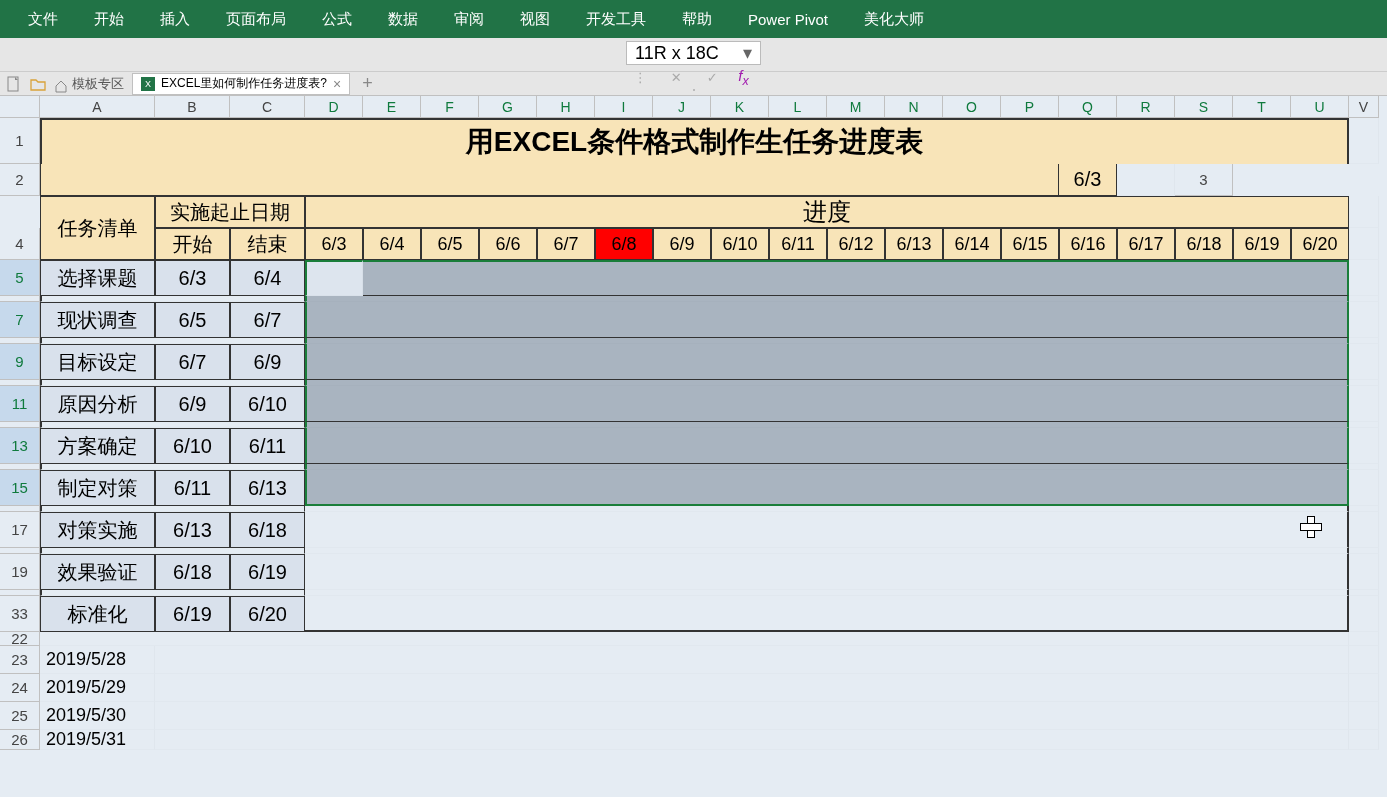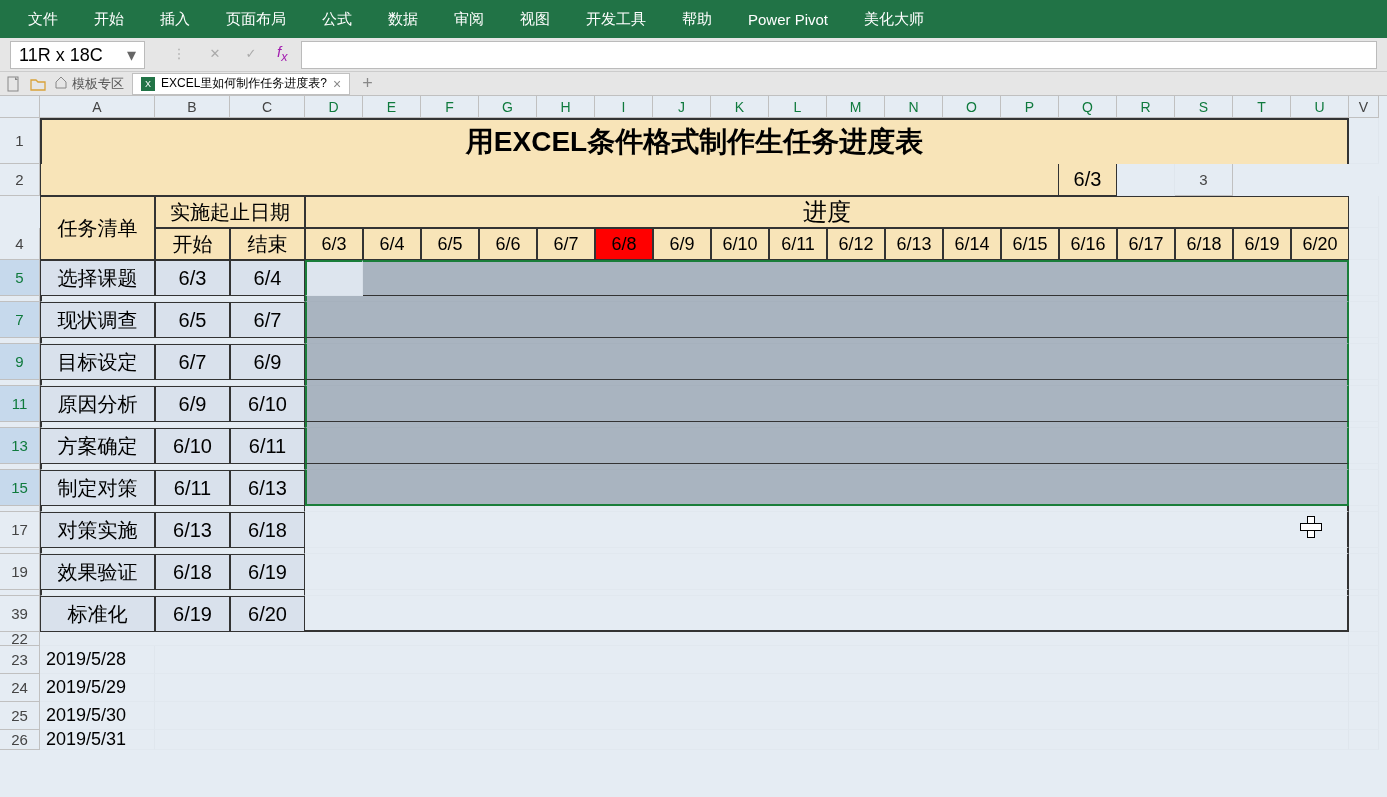--- a/index.html
+++ b/index.html
@@ -4,37 +4,37 @@
 <style>
 * { margin: 0; padding: 0; box-sizing: border-box; }
 body { font-family: "Microsoft YaHei", Arial, sans-serif; font-size: 13px; background: #e5ecf3; overflow: hidden; }
 
 
 .ribbon { background: #217346; height: 38px; display: flex; align-items: center; padding: 0 10px; }
 .ribbon-item { color: #fff; font-size: 15px; padding: 0 18px; height: 100%; display: flex; align-items: center; cursor: pointer; }
 .ribbon-item.tell-me svg { margin-right: 6px; }
 
 
-.formula-bar { background: #e6e6e6; height: 34px; display: flex; align-items: flex-start; border-bottom: 1px solid #ccc; padding: 3px 10px; }
+.formula-bar { background: #e6e6e6; height: 34px; display: flex; align-items: center; border-bottom: 1px solid #ccc; padding: 3px 10px; flex-direction: column; }
 .name-box { width: 135px; height: 28px; background: #fff; border: 1px solid #bbb; display: flex; align-items: center; padding: 0 8px; font-size: 18px; }
 .name-box-dd { margin-left: auto; color: #666; }
 .fx-sep { width: 18px; }
 .fx-controls { display: flex; align-items: center; gap: 4px; margin-right: 4px; }
 .fx-btn { width: 32px; height: 24px; display: flex; align-items: center; justify-content: center; color: #aaa; cursor: pointer; }
 .fx-label { font-style: italic; color: #a21caf; font-size: 15px; padding: 0 10px 0 6px; }
 .formula-input { flex: 1; height: 28px; background: #fff; border: 1px solid #bbb; }
 
 
 .tab-area { background: #e6e6e6; height: 24px; display: flex; align-items: center; padding: 0 6px; gap: 8px; border-bottom: 1px solid #c0c0c0; }
 .tab-icon { width: 16px; height: 16px; display: inline-flex; align-items: center; justify-content: center; }
 .doc-tab { display: flex; align-items: center; background: #fff; border: 1px solid #c0c0c0; height: 22px; padding: 0 8px; gap: 6px; font-size: 12px; }
 .doc-tab .xl-icon { width: 14px; height: 14px; background: #217346; color: #fff; font-size: 9px; display: flex; align-items: center; justify-content: center; }
 .close-x { color: #888; cursor: pointer; font-size: 14px; }
 .plus-tab { color: #888; font-size: 18px; cursor: pointer; padding: 0 4px; }
-.template-link { display: flex; align-items: flex-start; gap: 4px; font-size: 13px; color: #555; }
+.template-link { display: flex; align-items: flex-end; gap: 4px; font-size: 13px; color: #555; }
 
 
 .sheet-wrap { position: relative; }
 .grid { display: grid; }
 .col-header, .row-header, .corner { background: #e5ecf3; border-right: 1px solid #c0c0c0; border-bottom: 1px solid #c0c0c0; display: flex; align-items: center; justify-content: center; color: #444; font-size: 14px; }
 .col-header { height: 22px; }
 .row-header { font-size: 15px; }
 .corner { height: 22px; }
 .row-header.sel, .col-header.sel { color: #0f7a3d; }
 .row-header.seldark { background: #c6d9ec; color: #0f7a3d; }
@@ -252,21 +252,21 @@
       <div class="row-header" style="height:36px">19</div>
       <div class="cell task-name">效果验证</div>
       <div class="cell bluecell" style="font-size:20px">6/18</div>
       <div class="cell bluecell" style="font-size:20px">6/19</div>
       <div class="cell" style="grid-column: 5 / span 18; background: rgb(229, 236, 243); border-right: 2px solid rgb(51, 51, 51);"></div>
       <div class="cell"></div>
       <div class="row-header" style="height:6px"></div>
       <div class="cell" style="grid-column: 2 / span 3; background: rgb(229, 236, 243); border-left: 2px solid rgb(51, 51, 51); border-right: 1px solid rgb(51, 51, 51);"></div>
       <div class="cell" style="grid-column: 5 / span 18; background: rgb(229, 236, 243); border-right: 2px solid rgb(51, 51, 51);"></div>
       <div class="cell"></div>
-      <div class="row-header" style="height:36px">39</div>
+      <div class="row-header" style="height:36px">33</div>
       <div class="cell task-name">标准化</div>
       <div class="cell bluecell" style="font-size:20px">6/19</div>
       <div class="cell bluecell" style="font-size:20px">6/20</div>
       <div class="cell" style="grid-column: 5 / span 18; background: rgb(229, 236, 243); border-right: 2px solid rgb(51, 51, 51); border-bottom: 2px solid rgb(51, 51, 51);"></div>
       <div class="cell"></div>
       <div class="row-header" style="height:14px">22</div>
       <div class="cell" style="grid-column: 2 / span 21;"></div>
       <div class="cell"></div>
       <div class="row-header" style="height:28px">23</div>
       <div class="cell paledate">2019/5/28</div>

